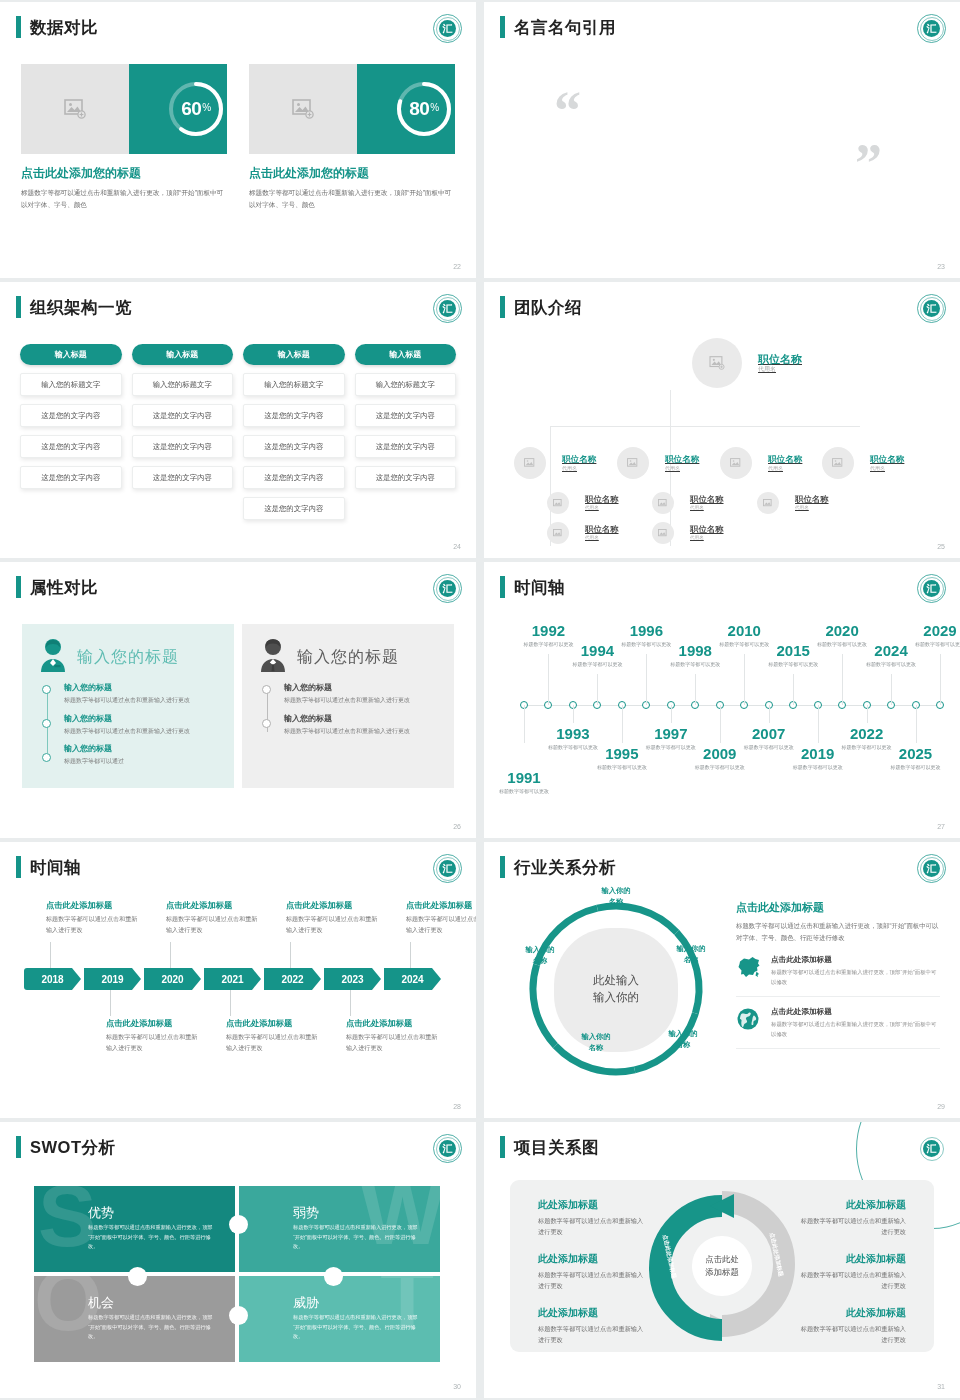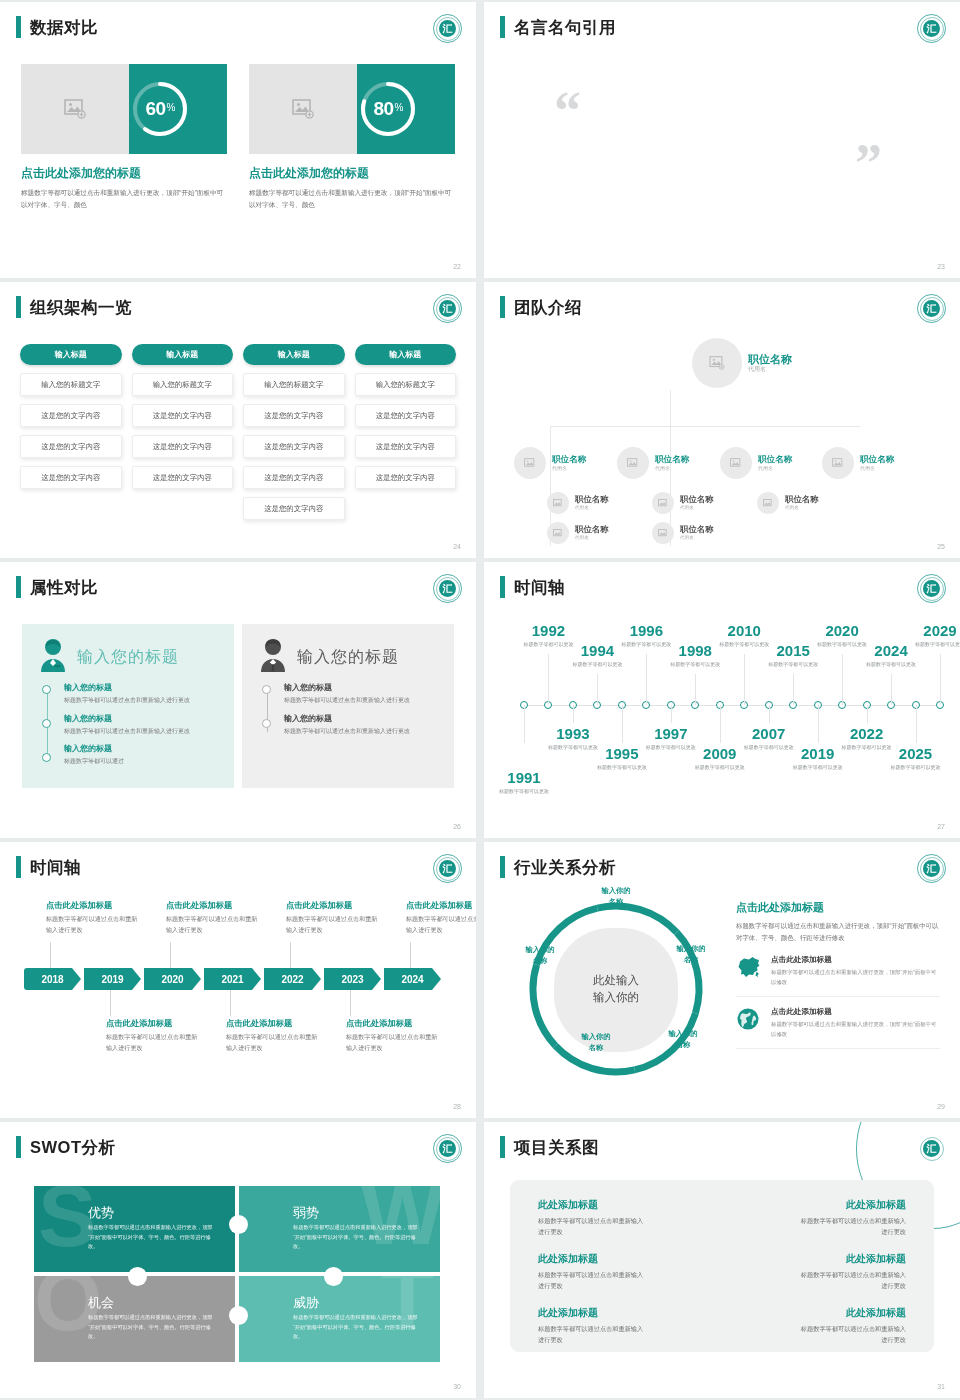--- a/index.html
+++ b/index.html
@@ -43,21 +43,21 @@
   .logo .ring2{position:absolute;inset:2.5px;border-radius:50%;border:0.8px solid var(--teal);opacity:.5;}
   .logo .core{position:absolute;left:6px;top:6px;width:17px;height:17px;border-radius:50%;background:var(--teal);
     color:#fff;font-size:10px;font-weight:bold;display:flex;align-items:center;justify-content:center;}
   .pnum{position:absolute;right:15px;bottom:8px;font-size:7px;color:#aeb4b6;}
 
   
   .s22 .cards{position:absolute;top:62px;left:21px;right:21px;display:flex;gap:22px;}
   .s22 .card{flex:1;}
   .s22 .tile{height:90px;display:flex;}
   .s22 .tile .ph{flex:1.05;background:#e4e4e4;display:flex;align-items:center;justify-content:center;}
-  .s22 .tile .pct{flex:.95;background:var(--teal);display:flex;align-items:center;justify-content:flex-start;position:relative;}
+  .s22 .tile .pct{flex:.95;background:var(--teal);display:flex;align-items:center;justify-content:flex-end;position:relative;}
   .s22 .donut{width:62px;height:62px;position:relative;}
   .s22 .donut svg{position:absolute;inset:0;}
   .s22 .donut .lbl{position:absolute;inset:0;display:flex;align-items:center;justify-content:center;
       color:#fff;font-size:19px;font-weight:bold;letter-spacing:-.5px;}
   .s22 .donut .lbl sup{font-size:10px;font-weight:normal;margin-left:1px;top:-2px;position:relative;}
   .s22 .ct{margin-top:11px;color:var(--teal);font-weight:bold;font-size:12px;}
   .s22 .cb{margin-top:5px;font-size:6.6px;color:#6d6d6d;line-height:1.75;max-width:215px;}
 
   
   .s23 .qwrap{position:absolute;top:88px;left:70px;right:50px;height:130px;}
@@ -69,21 +69,21 @@
   
   .s24 .cols{position:absolute;top:62px;left:20px;right:20px;display:flex;gap:10px;}
   .s24 .col{flex:1;}
   .s24 .pill{background:var(--teal);color:#fff;font-size:8px;font-weight:bold;text-align:center;
      border-radius:20px;padding:5px 0;box-shadow:0 2px 3px rgba(0,0,0,.13);}
   .s24 .cell{background:#fff;border:1px solid #eceeee;border-radius:2px;margin-top:8px;padding:5.5px 0;
      text-align:center;font-size:7.4px;color:#555;box-shadow:1px 2px 4px rgba(0,0,0,.09);}
 
   
   .s25 .chart{position:absolute;top:50px;left:8px;right:8px;bottom:18px;}
-  .s25 .node{position:absolute;display:flex;align-items:center;gap:6px;}
+  .s25 .node{position:absolute;display:flex;align-items:center;gap:16px;text-decoration:underline;}
   .s25 .av{border-radius:50%;background:#eaeaea;display:flex;align-items:center;justify-content:center;flex:none;}
   .s25 .nm{font-weight:bold;color:var(--teal);line-height:1.1;}
   .s25 .sub{color:#a9a9a9;line-height:1.2;margin-top:1px;}
   .s25 .ln{position:absolute;background:#e6e8e9;}
 
   
   .s26 .panes{position:absolute;top:62px;left:22px;right:22px;display:flex;gap:8px;}
   .s26 .pane{flex:1;height:164px;padding:14px 16px;}
   .s26 .pane.a{background:#e3f1ef;}
   .s26 .pane.b{background:#efefef;}
@@ -869,17 +869,31 @@
         <div class="blk">
           <div class="bh">此处添加标题</div>
           <div class="bb">标题数字等都可以通过点击和重新输入进行更改</div>
         </div>
         <div class="blk">
           <div class="bh">此处添加标题</div>
           <div class="bb">标题数字等都可以通过点击和重新输入进行更改</div>
         </div>
       </div>
 
+      <div class="ring">
+        <svg viewBox="0 0 152 160" width="152" height="160">
+          <path d="M76 16 a62 62 0 0 1 0 124" fill="none" stroke="#cfcfcf" stroke-width="22"></path>
+          <path d="M88 140 l-24 12 0 -24 z" fill="#cfcfcf"></path>
+          <path d="M76 144 a62 62 0 0 1 0 -124" fill="none" stroke="#179589" stroke-width="22"></path>
+          <path d="M64 20 l24 -12 0 24 z" fill="#179589"></path>
+        </svg>
+        <div class="hub">
+          <span>点击此处</span>
+          <span>添加标题</span>
+        </div>
+        <span class="vlab" style="left:22px;top:48px;color:#ffffff;transform:rotate(78deg);transform-origin:left top;">点击此处添加标题</span>
+        <span class="vlab" style="left:129px;top:46px;color:#ffffff;transform:rotate(78deg);transform-origin:left top;">点击此处添加标题</span>
+      </div>
     </div>
     <div class="pnum">31</div>
   </div>
 
 </div>
 
 </body></html>

